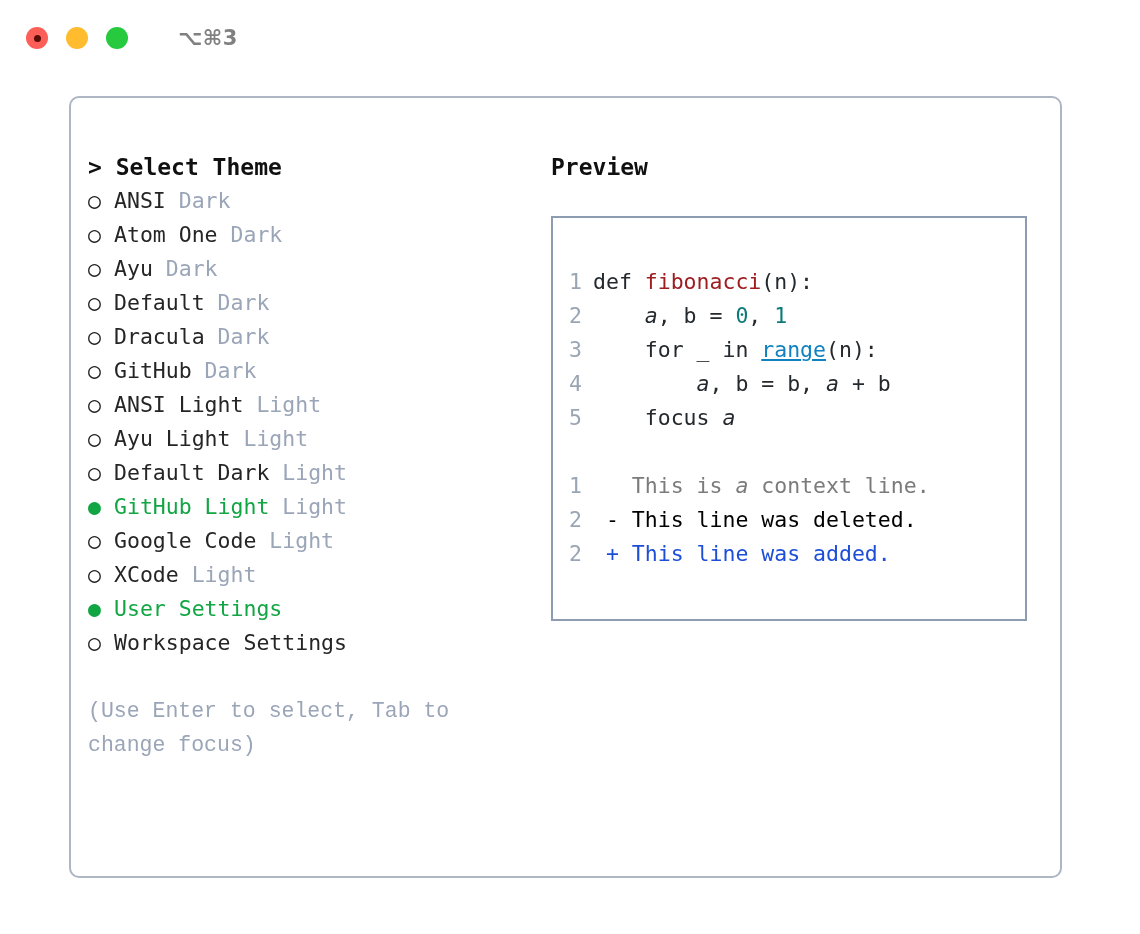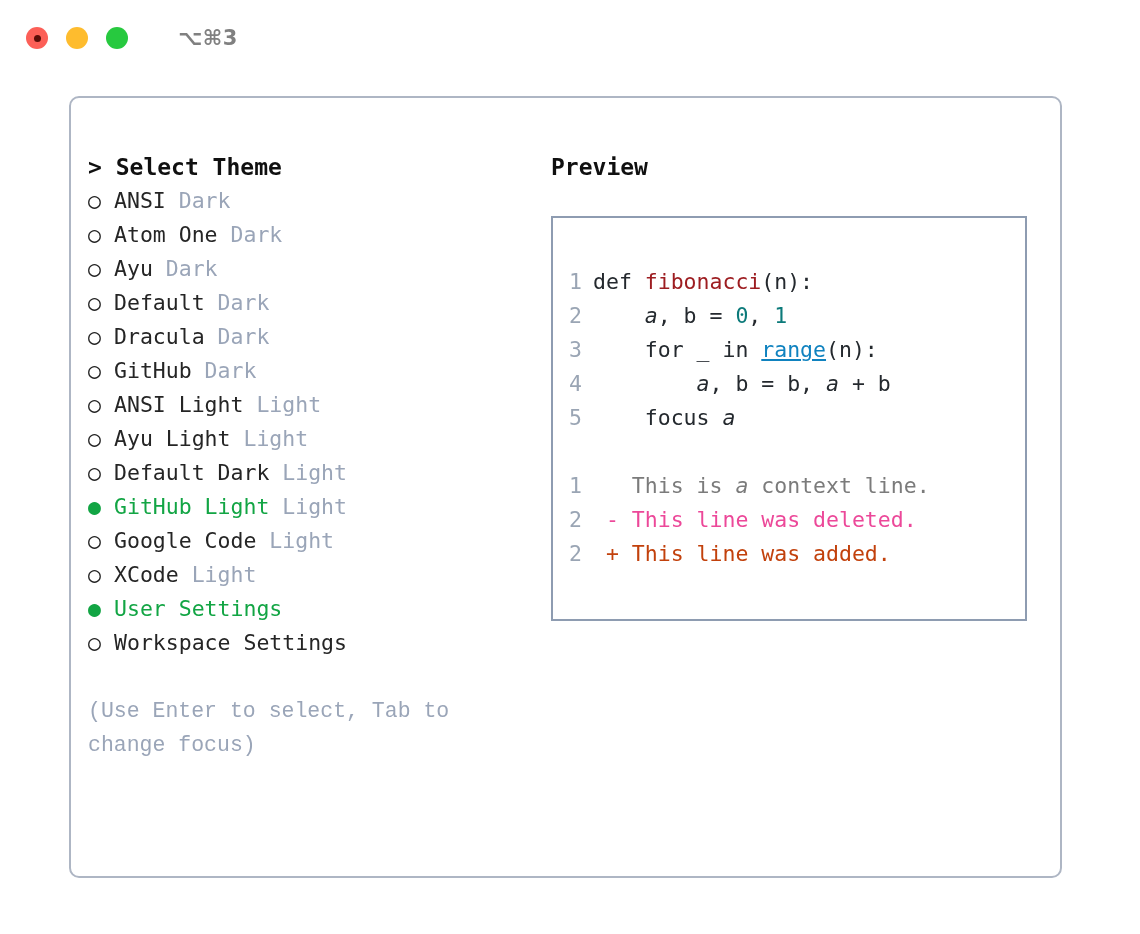--- a/index.html
+++ b/index.html
@@ -179,22 +179,22 @@
     text-align: left;
   }
   .fn     { color: #9d1d21; }
   .num    { color: #0c7a7a; }
   .bi     { color: #0f82bf; text-decoration: underline; }
   .var    { font-style: italic; }
 
   .gap { height: 34px; }
 
   .diff-ctx { color: #7b7b7b; text-align: right; }
-  .diff-del { color: #ec4899; }
-  .diff-add { color: #c2410c; }
+  .diff-del { color: #000000; }
+  .diff-add { color: #1d4ed8; }
 </style>
 </head>
 <body>
 
 <div class="window">
 
   <div class="titlebar">
     <div class="dot red"></div>
     <div class="dot yellow"></div>
     <div class="dot green"></div>

